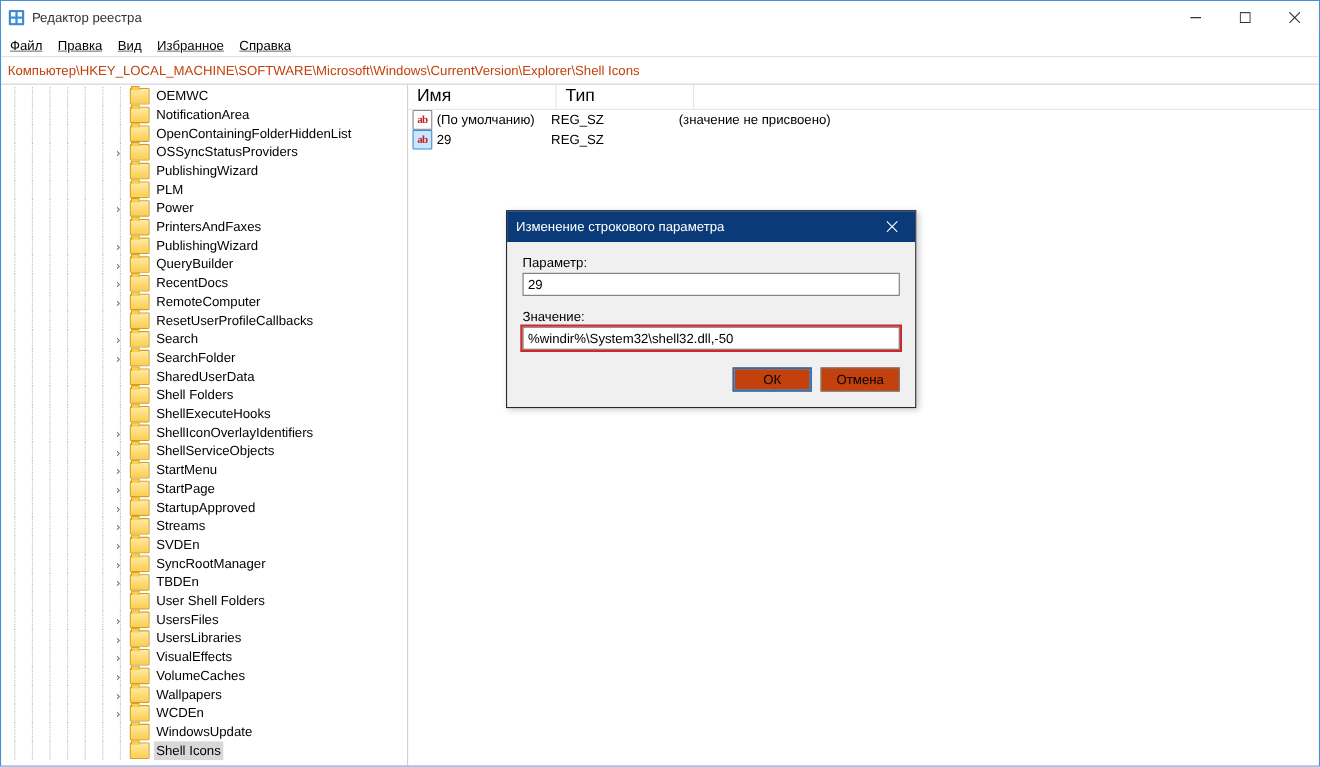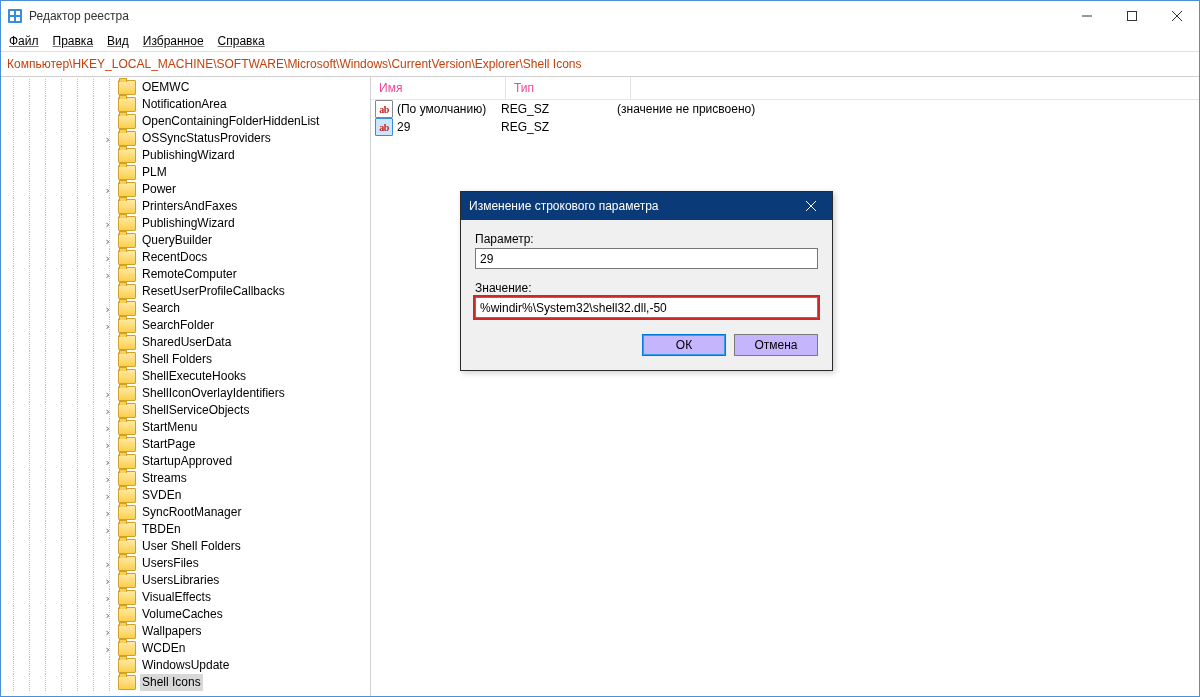--- a/index.html
+++ b/index.html
@@ -21,21 +21,21 @@
   .node{display:flex;align-items:center;height:17px;line-height:17px;padding-left:117px;position:relative}
   .glyph{position:absolute;left:101px;width:11px;text-align:center;color:#666;font-size:11px;font-family:Consolas,monospace;cursor:default;top:1px}
   .vlines{position:absolute;left:0;top:0;bottom:0;pointer-events:none}
   .vlines span{position:absolute;top:0;bottom:0;border-left:1px dotted #bfbfbf}
   .folder-icon{width:16px;height:13px;margin-right:4px;display:inline-block;background:linear-gradient(#ffe9a5,#fbcf4e);border:1px solid #d2a028;border-radius:1px;position:relative}
   .folder-icon::before{content:"";position:absolute;top:-3px;left:0;width:6px;height:3px;background:#fbcf4e;border:1px solid #d2a028;border-bottom:none;border-radius:1px 1px 0 0}
   .node .label{padding:0 2px}
   .node.selected .label{background:#d8d8d8}
   .listpane{flex:1;display:flex;flex-direction:column;overflow:hidden}
   .listhdr{display:flex;height:22px;border-bottom:1px solid #e5e5e5;align-items:center}
-  .listhdr div{padding:0 8px;color:#ec4899;font-size:12px;height:100%;display:flex;align-items:center;border-right:1px solid #e5e5e5}
+  .listhdr div{padding:0 8px;color:#000000;font-size:16px;height:100%;display:flex;align-items:center;border-right:1px solid #e5e5e5}
   .col-name{width:118px}
   .col-type{width:108px}
   .col-value{flex:1}
   .listrows{flex:1;overflow:auto}
   .row{display:flex;height:18px;align-items:center}
   .row .cname{width:118px;padding-left:4px;display:flex;align-items:center;gap:4px}
   .row .ctype{width:108px;padding-left:8px}
   .row .cval{flex:1;padding-left:8px}
   .ab-icon{width:16px;height:16px;display:inline-flex;align-items:center;justify-content:center;font-size:10px;font-weight:bold;color:#c02020;border:1px solid #888;background:#fff;border-radius:1px;font-family:Tahoma;letter-spacing:-0.5px}
   .ab-icon.sel{background:#cde6ff;border-color:#3b8bd6}
@@ -43,21 +43,21 @@
   .dialog{position:absolute;left:459px;top:190px;width:371px;background:#f0f0f0;border:1px solid #2a2a2a;box-shadow:2px 2px 6px rgba(0,0,0,.2)}
   .dlg-title{height:28px;background:#0a3b78;color:#fff;display:flex;align-items:center;padding:0 0 0 8px;font-size:12px}
   .dlg-title .t{flex:1}
   .dlg-close{width:42px;height:28px;display:flex;align-items:center;justify-content:center;color:#fff}
   .dlg-body{padding:12px 14px 0 14px}
   .dlg-label{font-size:12px;margin-bottom:2px}
   .dlg-input{width:100%;box-sizing:border-box;height:21px;border:1px solid #777;padding:0 4px;font:inherit;background:#fff}
   .dlg-input.highlight{outline:2px solid #cc2a2a;outline-offset:0}
   .dlg-field{margin-bottom:12px}
   .dlg-btns{display:flex;justify-content:flex-end;gap:8px;padding:4px 14px 14px 14px}
-  .dlg-btn{width:84px;height:22px;border:1px solid #7a7a7a;background:#c4b5fd;font:inherit;cursor:default}
+  .dlg-btn{width:72px;height:22px;border:1px solid #7a7a7a;background:#c2410c;font:inherit;cursor:default}
   .dlg-btn.primary{border:1px solid #0078d7;box-shadow:inset 0 0 0 1px #339ef3}
 </style>
 </head>
 <body>
 
 <div class="window">
 
   <div class="titlebar">
     <span class="appicon">
       <svg width="16" height="16" viewBox="0 0 16 16">

